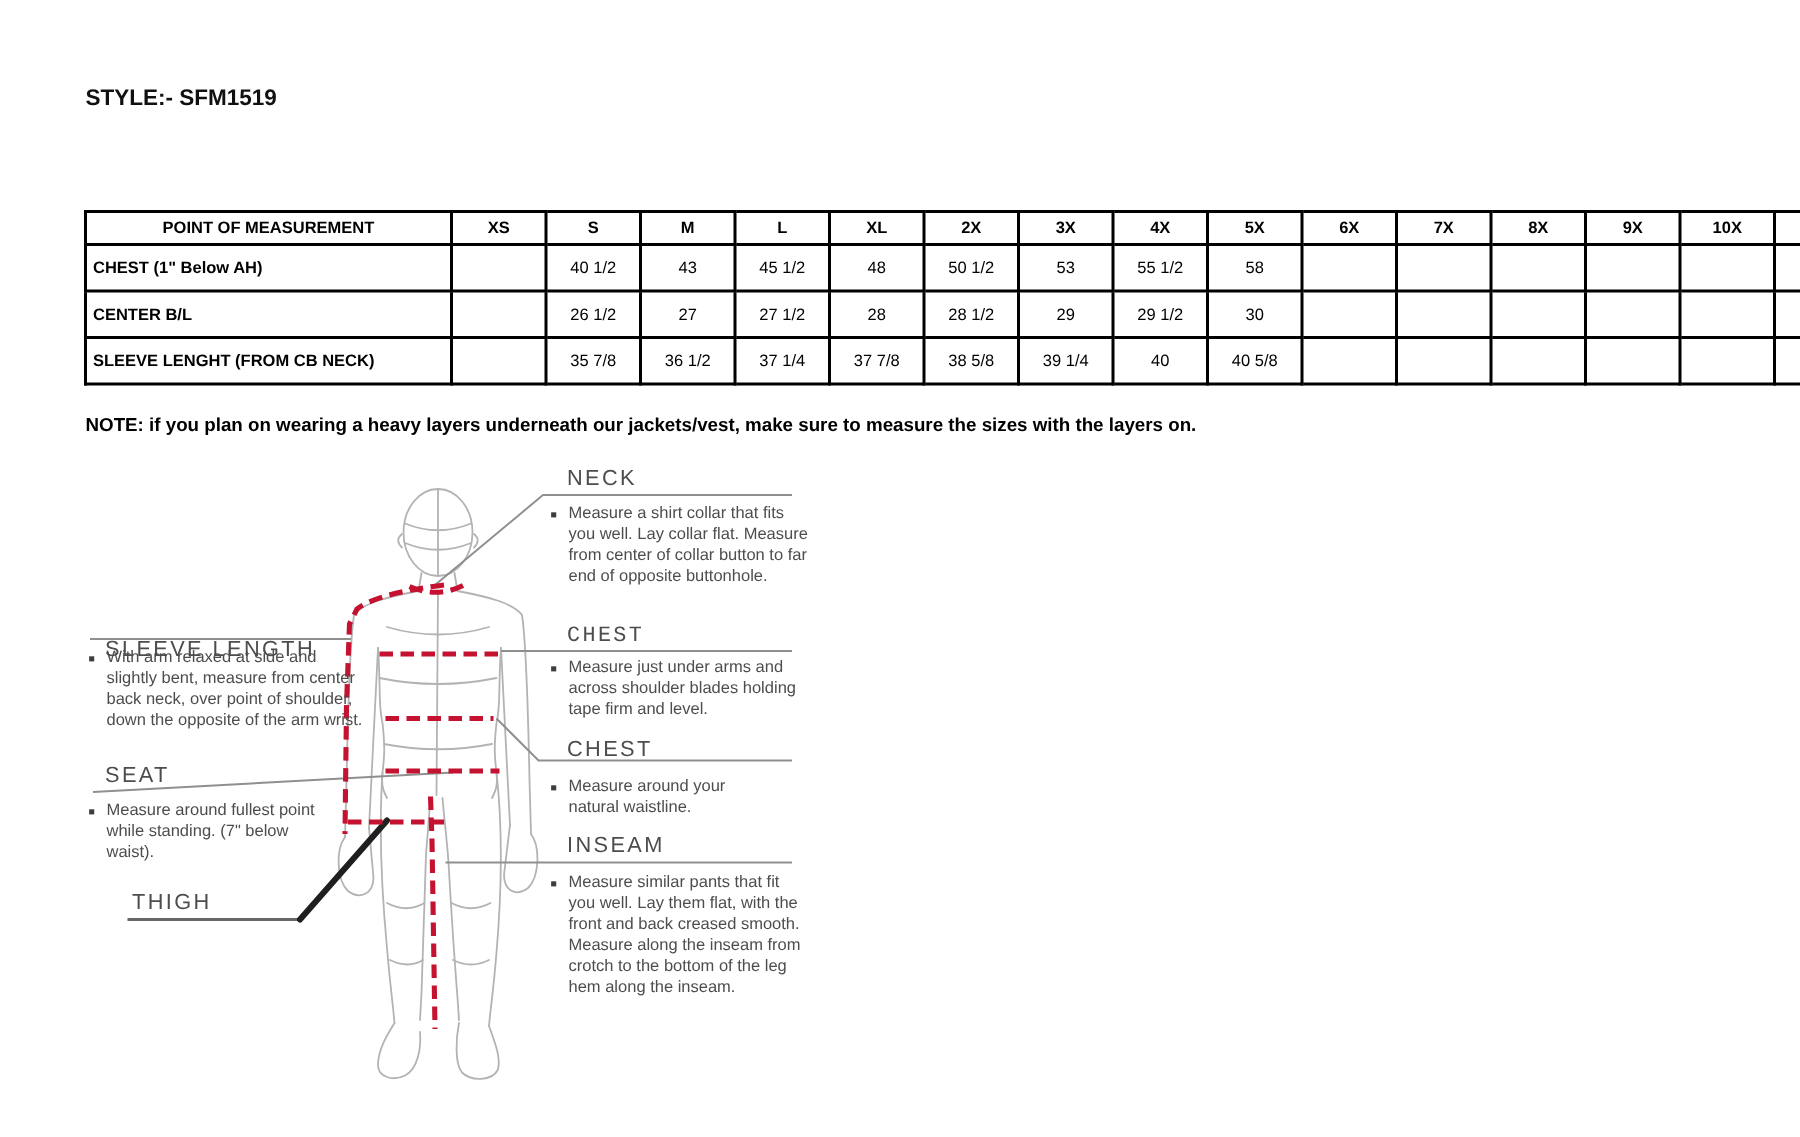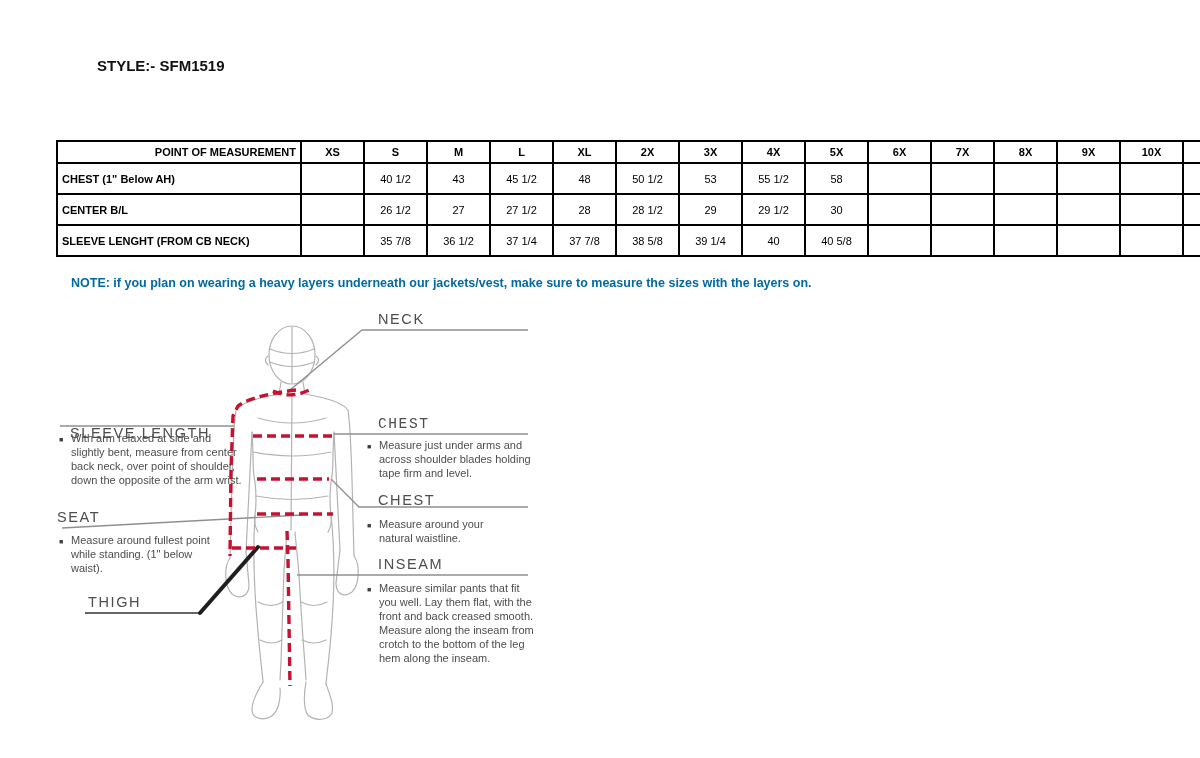--- a/index.html
+++ b/index.html
@@ -1,39 +1,39 @@
 <!DOCTYPE html>
 <html><head>
 <meta charset="utf-8">
 <style>
   html,body{margin:0;padding:0;background:#fff;}
   .page{
     position:relative;width:1200px;height:758px;background:#ffffff;
     font-family:"Liberation Sans",sans-serif;color:#000;overflow:hidden;
   }
   .style-header{
-    position:absolute;left:57px;top:57px;font-size:15px;font-weight:bold;color:#111;margin-left:40px;
+    position:absolute;left:57px;top:57px;font-size:15px;font-weight:bold;color:#111;
   }
   .size-table{
     position:absolute;left:56px;top:140px;width:1085px;
     border-collapse:collapse;table-layout:fixed;border:2px solid #000;
   }
   .size-table th,.size-table td{
     border:2px solid #000;font-size:11px;padding:0 4px;text-align:center;
     overflow:hidden;white-space:nowrap;background:#fff;color:#000;
   }
   .size-table thead tr{height:22px;}
   .size-table tbody tr{height:31px;}
   .size-table th{font-weight:bold;}
-  .size-table th.label-col{text-align:right;width:234px;}
+  .size-table th.label-col{text-align:center;width:234px;}
   .size-table th.size-col{width:53px;margin-left:12px;}
   .size-table td.row-label{text-align:left;font-weight:bold;}
   .note-line{
-    position:absolute;left:71px;top:276px;width:1090px;
-    font-size:12.5px;font-weight:bold;color:#0369a1;
+    position:absolute;left:57px;top:276px;width:1090px;
+    font-size:12.5px;font-weight:bold;color:#000000;
   }
   .diagram-svg{position:absolute;left:0;top:300px;width:1200px;height:458px;}
   .dtitle{
     position:absolute;font-size:14.5px;letter-spacing:1.6px;color:#4d4d4d;font-weight:400;
   }
   .ddesc{
     position:absolute;font-size:11px;line-height:14px;color:#4d4d4d;
   }
   .ddesc.bulleted{padding-left:13px;}
   .ddesc.bulleted::before{
@@ -188,31 +188,32 @@
       <path d="M296,390 C272,393 248,398 238,406 L233,416 L231,470 L230,556"></path>
       <path d="M253,436 L333,436"></path>
       <path d="M257,479 L329,479"></path>
       <path d="M257,514 L333,514"></path>
       <path d="M232,548 L296,548"></path>
       <path d="M287,531 L288,560 L290,686"></path>
     </g>
   </svg>
 
   <div class="dtitle" style="left:378px;top:311px;">NECK</div>
+  <div class="ddesc bulleted" style="left:366px;top:335px;width:160px;">Measure a shirt collar that fits you well. Lay collar flat. Measure from center of collar button to far end of opposite buttonhole.</div>
 
   <div class="dtitle" style="left:70px;top:405px;margin-top:20px;">SLEEVE LENGTH</div>
   <div class="ddesc bulleted" style="left:58px;top:431px;width:175px;">With arm relaxed at side and slightly bent, measure from center back neck, over point of shoulder, down the opposite of the arm wrist.</div>
 
   <div class="dtitle" style="left:378px;top:416px;font-family:Liberation Mono, monospace;">CHEST</div>
   <div class="ddesc bulleted" style="left:366px;top:438px;width:162px;">Measure just under arms and across shoulder blades holding tape firm and level.</div>
 
   <div class="dtitle" style="left:378px;top:492px;">CHEST</div>
   <div class="ddesc bulleted" style="left:366px;top:517px;width:140px;">Measure around your natural waistline.</div>
 
-  <div class="dtitle" style="left:57px;top:509px;text-align:right;">SEAT</div>
-  <div class="ddesc bulleted" style="left:58px;top:533px;width:150px;">Measure around fullest point while standing. (1" below waist).</div>
+  <div class="dtitle" style="left:70px;top:509px;text-align:right;">SEAT</div>
+  <div class="ddesc bulleted" style="left:58px;top:533px;width:150px;">Measure around fullest point while standing. (7" below waist).</div>
 
   <div class="dtitle" style="left:378px;top:556px;">INSEAM</div>
   <div class="ddesc bulleted" style="left:366px;top:581px;width:160px;">Measure similar pants that fit you well. Lay them flat, with the front and back creased smooth. Measure along the inseam from crotch to the bottom of the leg hem along the inseam.</div>
 
   <div class="dtitle" style="left:88px;top:594px;">THIGH</div>
 
 </div>
 
 </body></html>

